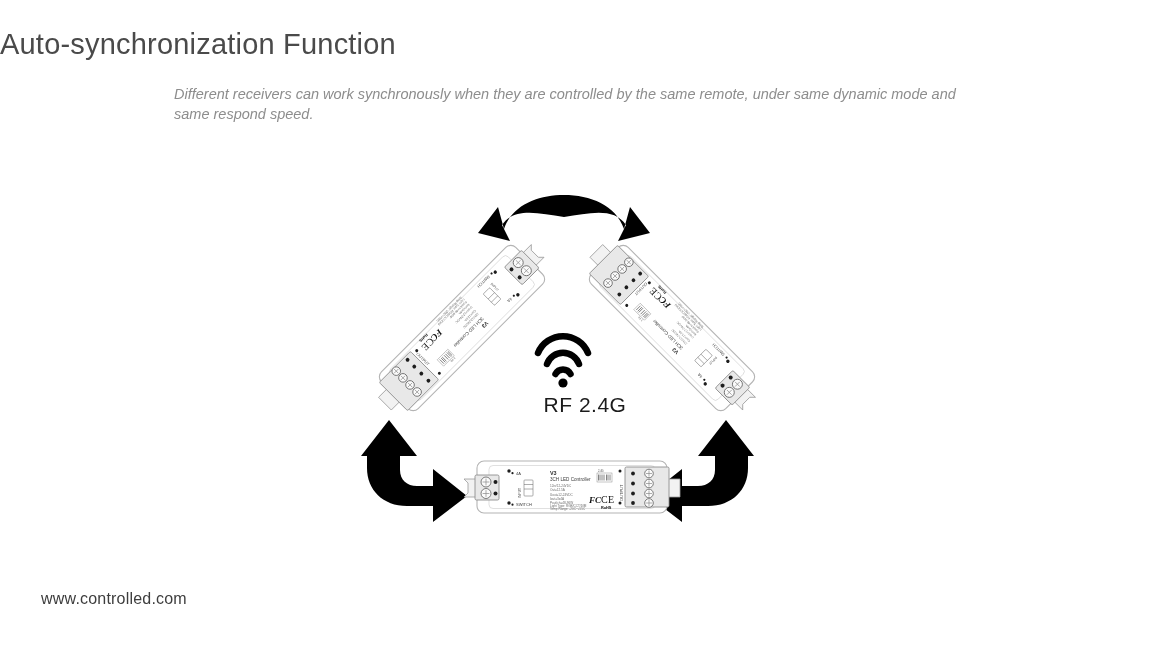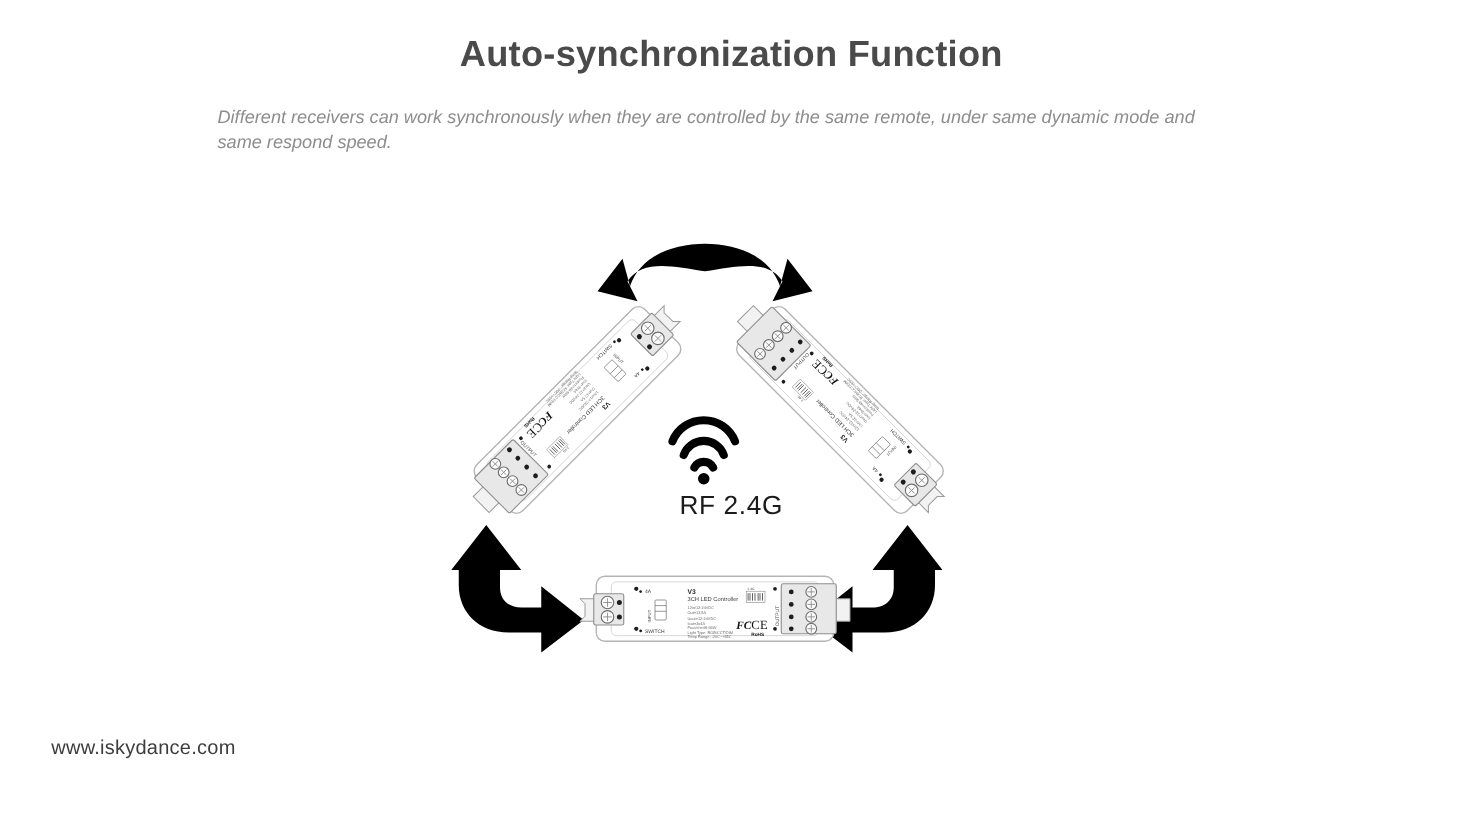--- a/index.html
+++ b/index.html
@@ -15,23 +15,22 @@
     font-family: "Liberation Sans", sans-serif;
     -webkit-font-smoothing: antialiased;
   }
 
   
   #page-title {
     position: absolute;
     top: 28px;
     left: 0;
     width: 1170px;
-    text-align: center;
     font-size: 29px;
-    font-weight: 700;
+    font-weight: 400;
     letter-spacing: 0.2px;
     color: #4a4a4a;
     white-space: nowrap;
   }
   #subtitle {
     position: absolute;
     top: 84px;
     left: 174px;
     width: 820px;
     font-size: 14.5px;
@@ -243,13 +242,13 @@
     </g>
 
     <g transform="translate(536,341)">
       <use href="#wifi-glyph"></use>
     </g>
   </svg>
 
   <div id="rf-label">RF 2.4G</div>
 </div>
 
-<div id="footer-url">www.iskydance.com</div>
+<div id="footer-url">www.controlled.com</div>
 
 </body></html>

